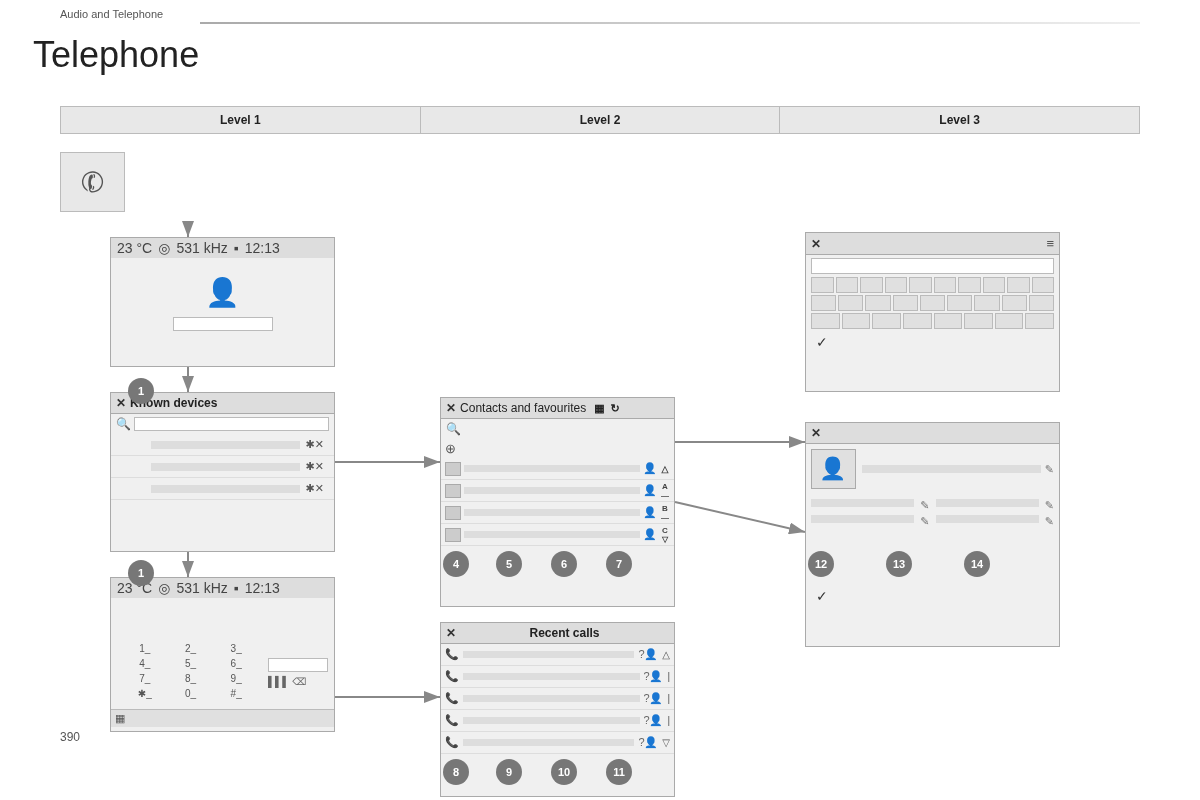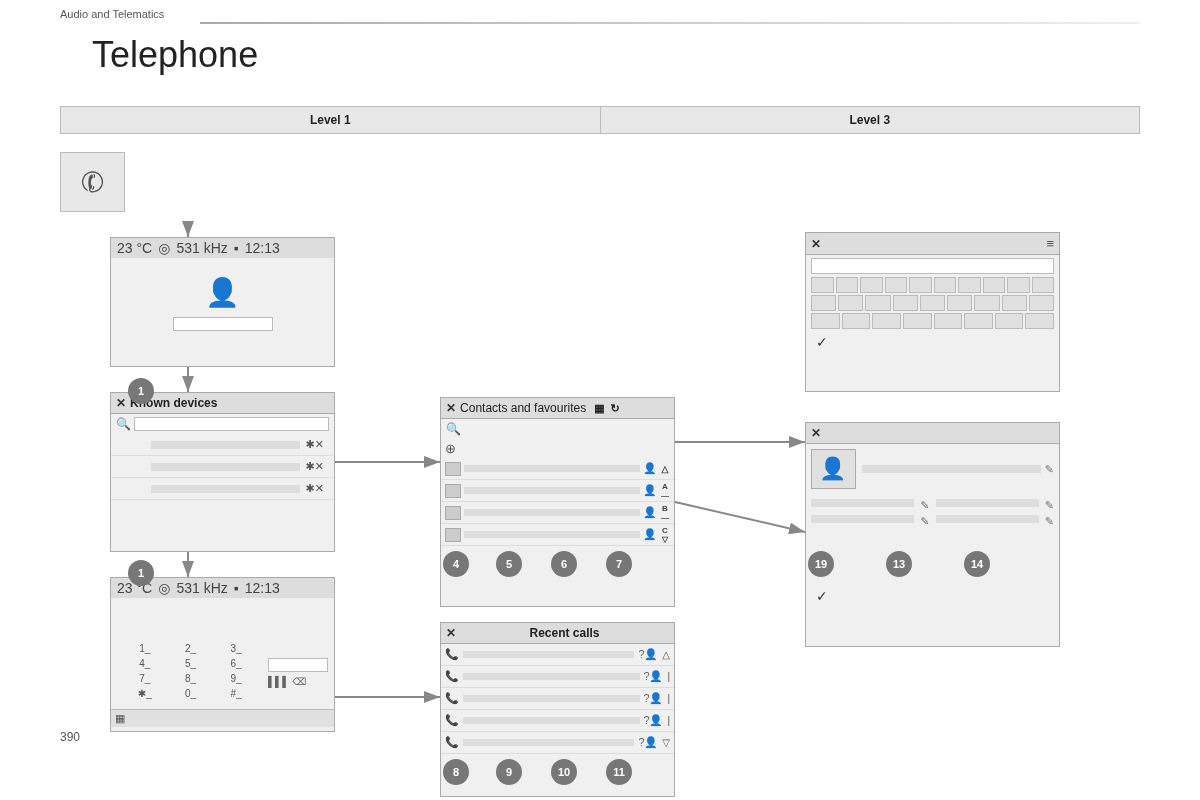--- a/index.html
+++ b/index.html
@@ -25,21 +25,21 @@
     .top-bar-line {
       height: 2px;
       background: linear-gradient(to right, #aaa, #ccc, #eee);
       margin: 0 60px 0 200px;
       margin-top: -2px;
     }
 
     .page-title {
       font-size: 36px;
       font-weight: 300;
-      padding: 10px 60px 12px 92px;
+      padding: 10px 60px 12px 33px;
       color: #222;
     }
 
     .level-header {
       display: flex;
       margin: 18px 60px;
       border: 1px solid #bbb;
       background: #e8e8e8;
     }
     .level-cell {
@@ -348,28 +348,29 @@
     .recent-row .r-line {
       flex: 1; height: 7px; background: #ddd;
     }
     .recent-row .r-person { font-size: 11px; color: #666; }
     .recent-row .r-arrow { font-size: 10px; color: #555; }
   </style>
 </head>
 <body>
 
 <div class="top-bar">
-  <span>Audio and Telematics</span>
+  <span>Audio and Telephone</span>
 </div>
 <div class="top-bar-line"></div>
 
 <div class="page-title">Telephone</div>
 
 <div class="level-header">
   <div class="level-cell">Level 1</div>
+  <div class="level-cell">Level 2</div>
   <div class="level-cell">Level 3</div>
 </div>
 
 <div class="diagram-area">
 
   <svg class="arrows">
 
     <defs>
       <marker id="arrowhead" markerWidth="8" markerHeight="6" refX="8" refY="3" orient="auto">
         <polygon points="0 0, 8 3, 0 6" fill="#888"></polygon>
@@ -636,21 +637,21 @@
         <span class="edit-icon">✎</span>
       </div>
       <div class="detail-sub-row">
         <div class="detail-sub-line"></div>
         <span class="edit-icon">✎</span>
         <div class="detail-sub-line"></div>
         <span class="edit-icon">✎</span>
       </div>
     </div>
     <div style="position:relative;height:40px;margin-top:10px;">
-      <div class="circle-badge" style="left:2px;top:5px;">19</div>
+      <div class="circle-badge" style="left:2px;top:5px;">12</div>
       <div class="circle-badge" style="left:80px;top:5px;">13</div>
       <div class="circle-badge" style="left:158px;top:5px;">14</div>
     </div>
     <div style="padding:2px 5px;">
       <span class="checkmark">✓</span>
     </div>
   </div>
 
   <div class="circle-badge" style="left:68px;top:226px;">1</div>
   <div class="circle-badge" style="left:68px;top:408px;">1</div>

